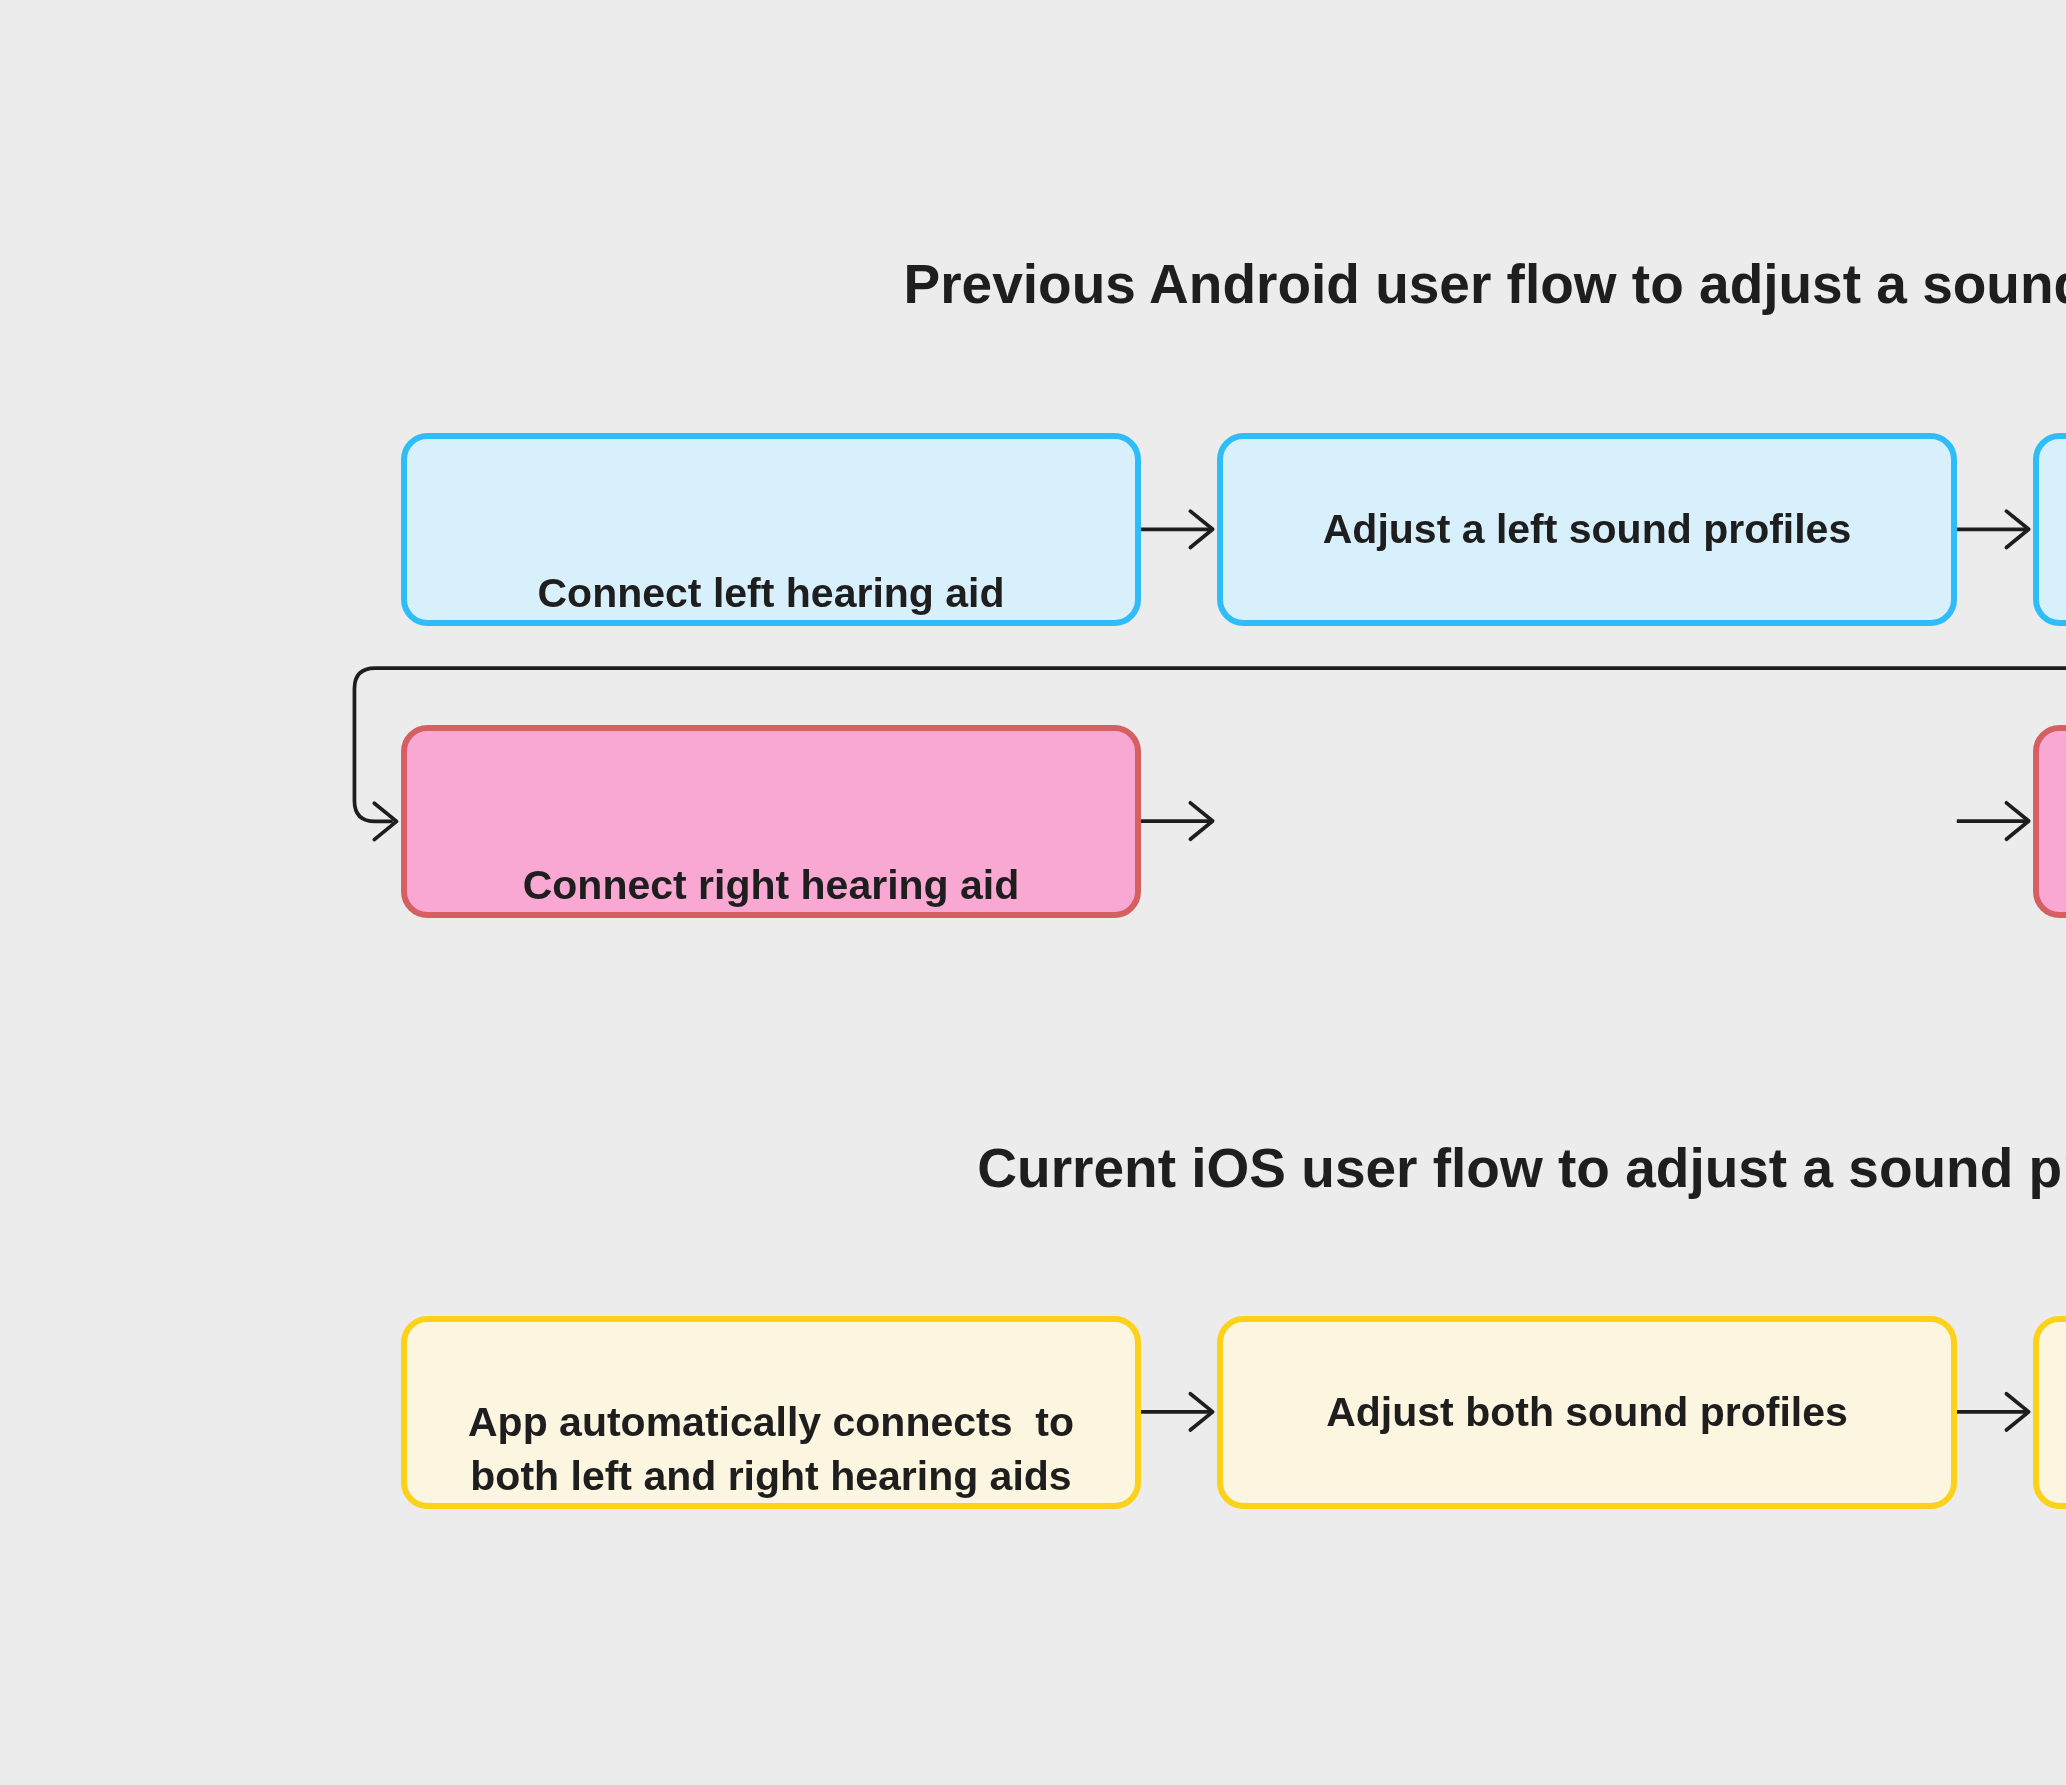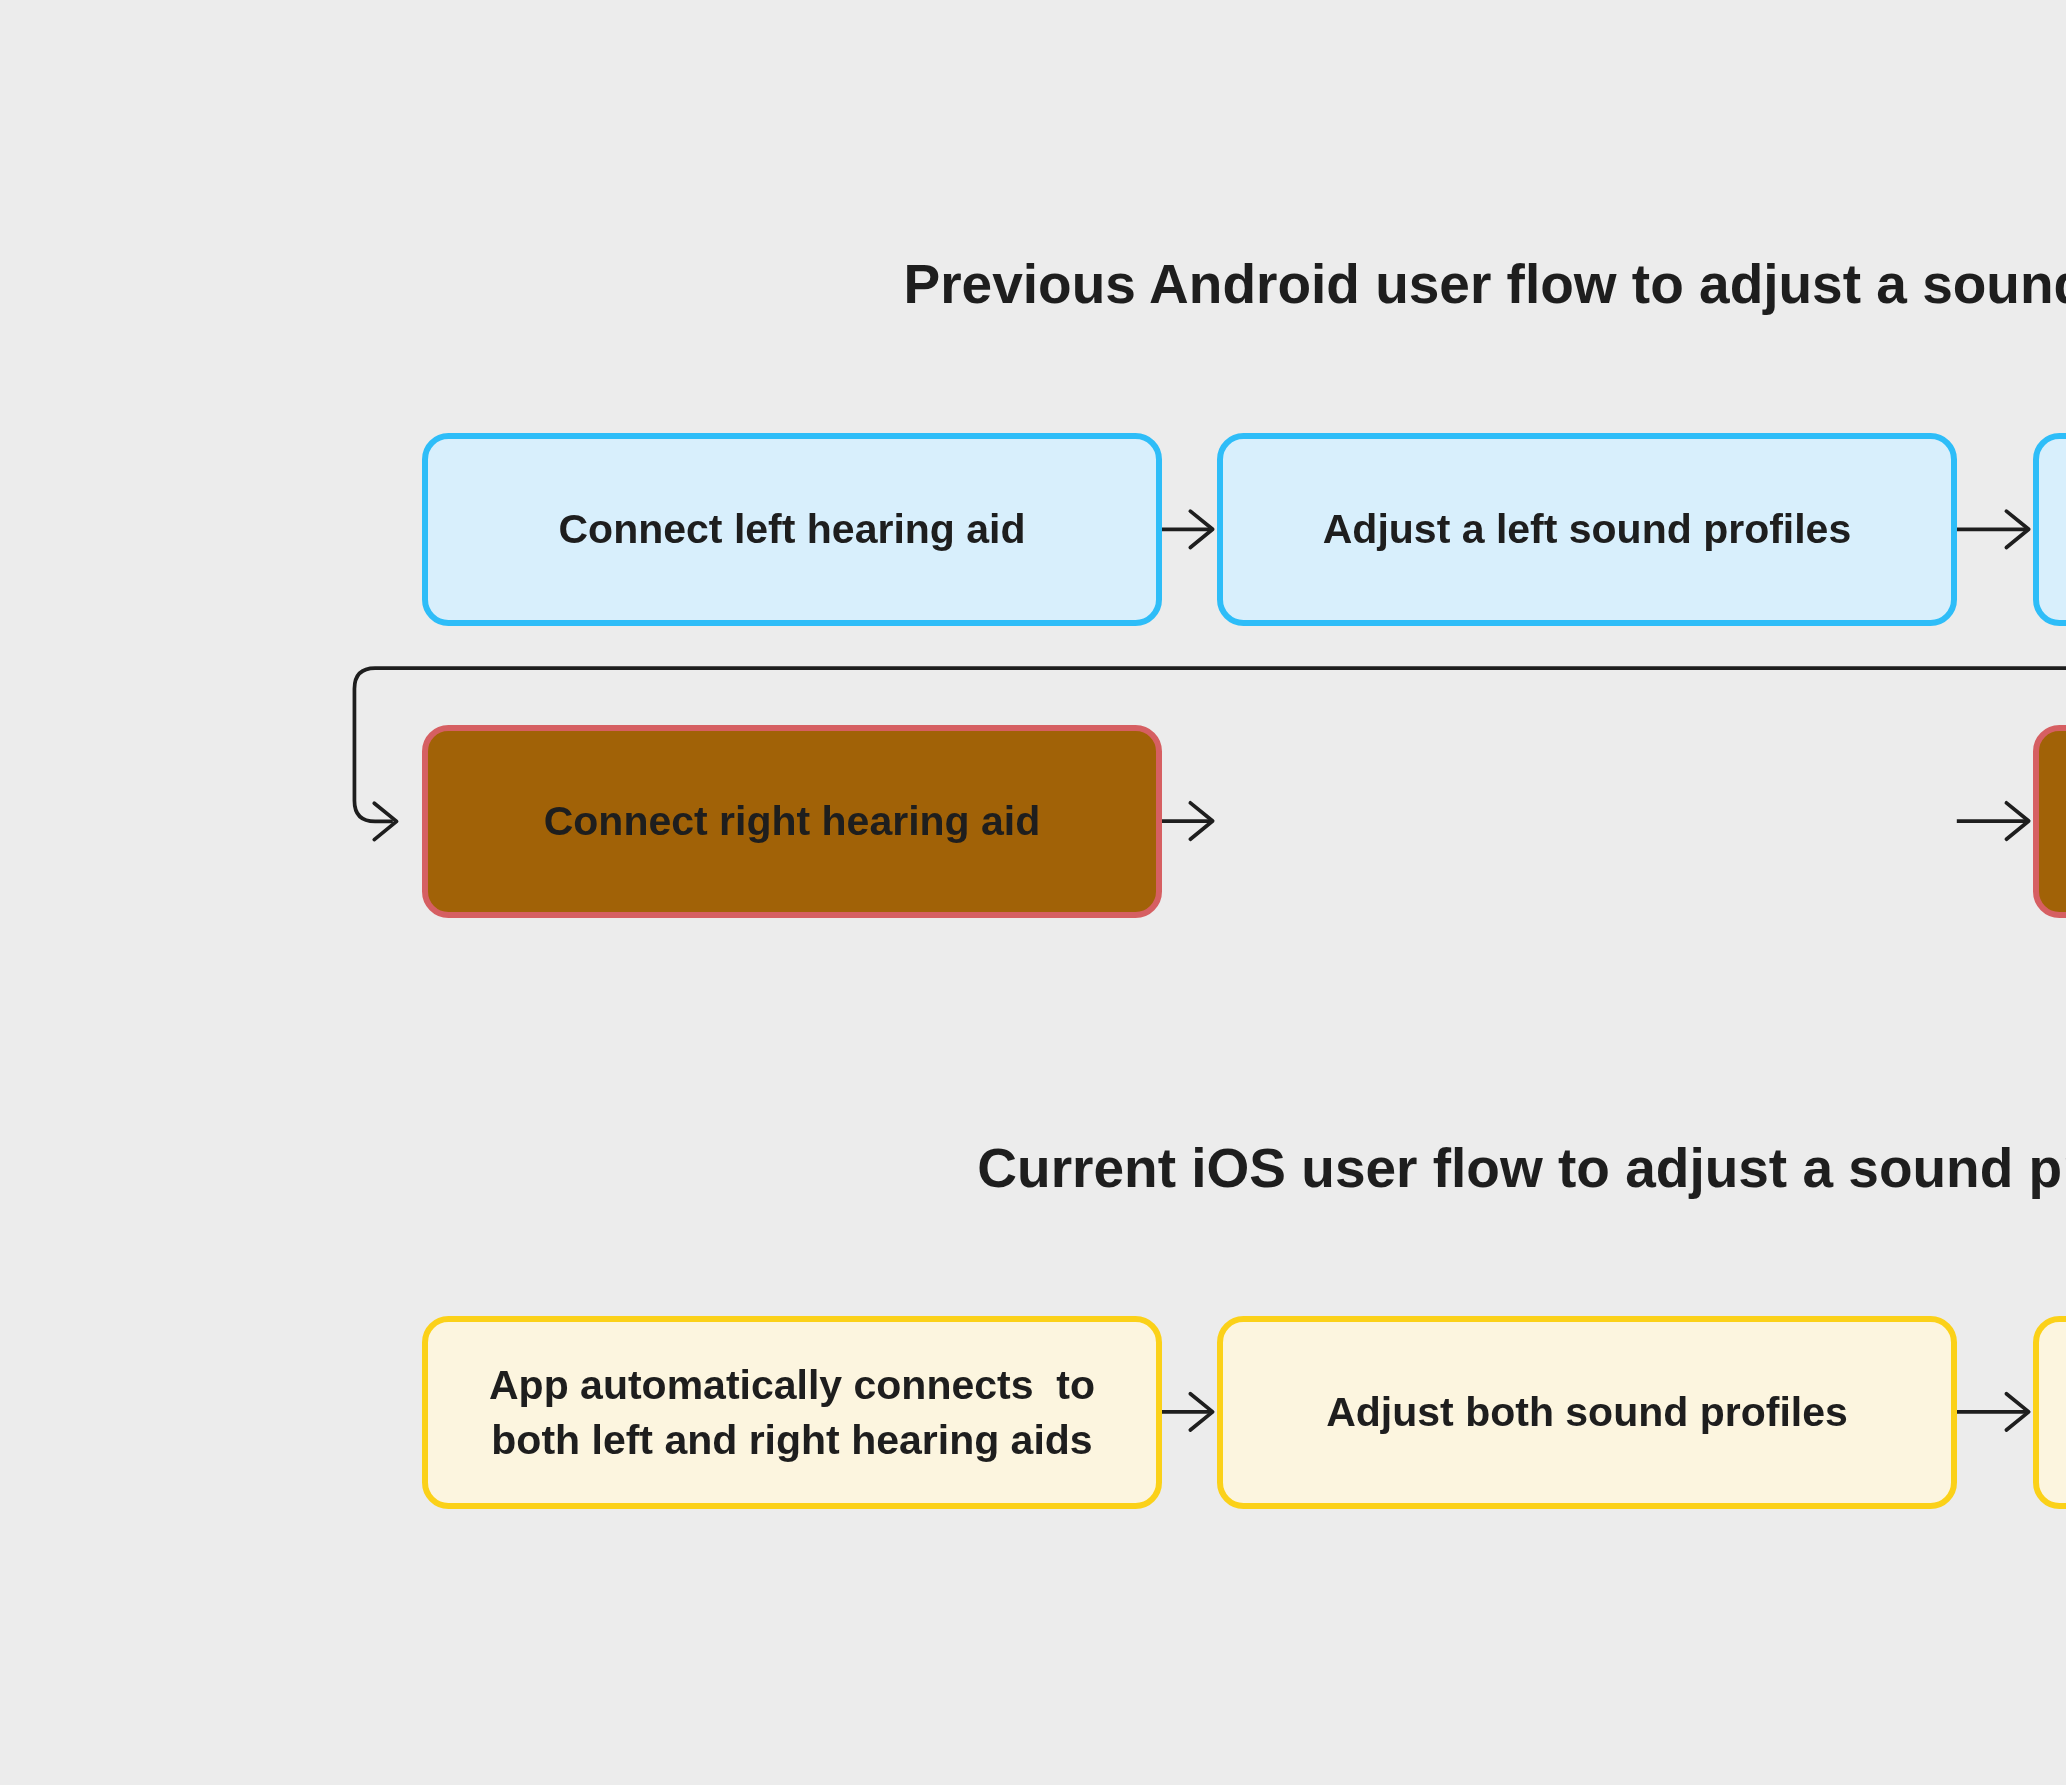--- a/index.html
+++ b/index.html
@@ -42,25 +42,25 @@
   }
   .flow-box .label {
     font-size: 41px;
     font-weight: 700;
     color: #1E1E1E;
     line-height: 1.32;
     white-space: pre-wrap;
     padding: 0 25px;
   }
   .box-blue   { background: #D8EFFC; border: 6.2px solid #2EBDF8; }
-  .box-red    { background: #a16207; border: 6.2px solid #D65F62; }
+  .box-red    { background: #f9a8d4; border: 6.2px solid #D65F62; }
   .box-yellow { background: #FCF5DF; border: 6.2px solid #FBD119; }
 
   
-  .col-1 { left: 422px; }
+  .col-1 { left: 401px; align-items: flex-end; }
   .col-2 { left: 1217px; }
   .col-3 { left: 2033px; }
   .row-1 { top: 433px; }
   .row-2 { top: 725px; }
   .row-3 { top: 1316px; }
 
   #arrow-layer {
     position: absolute;
     top: 0; left: 0;
     width: 3174px;

